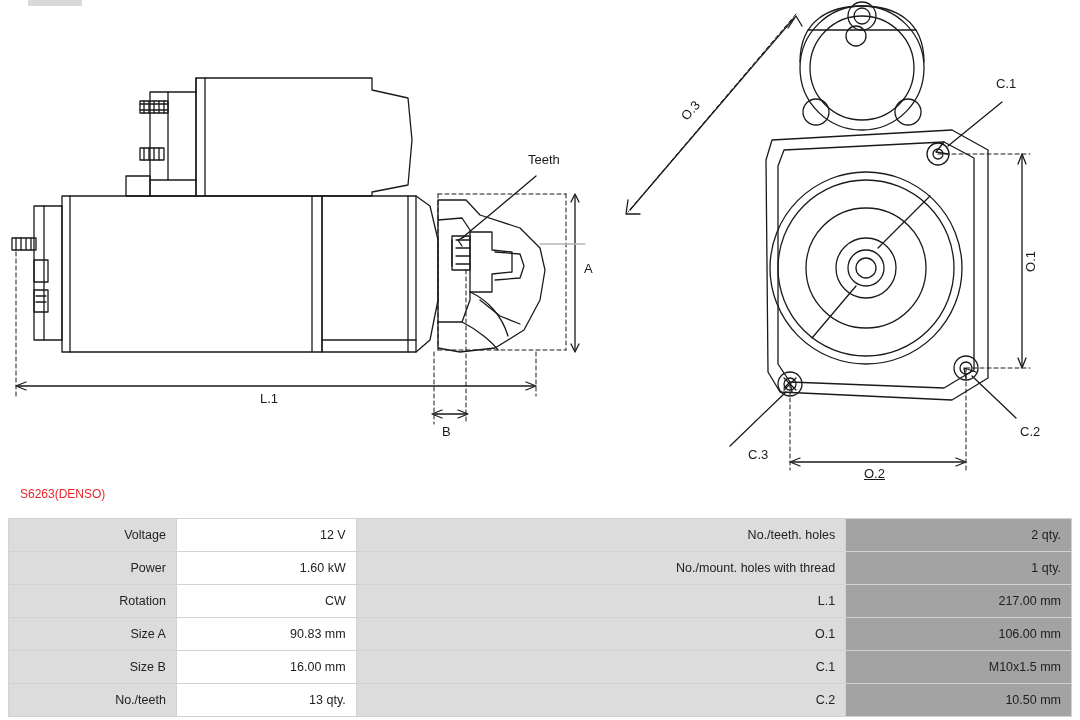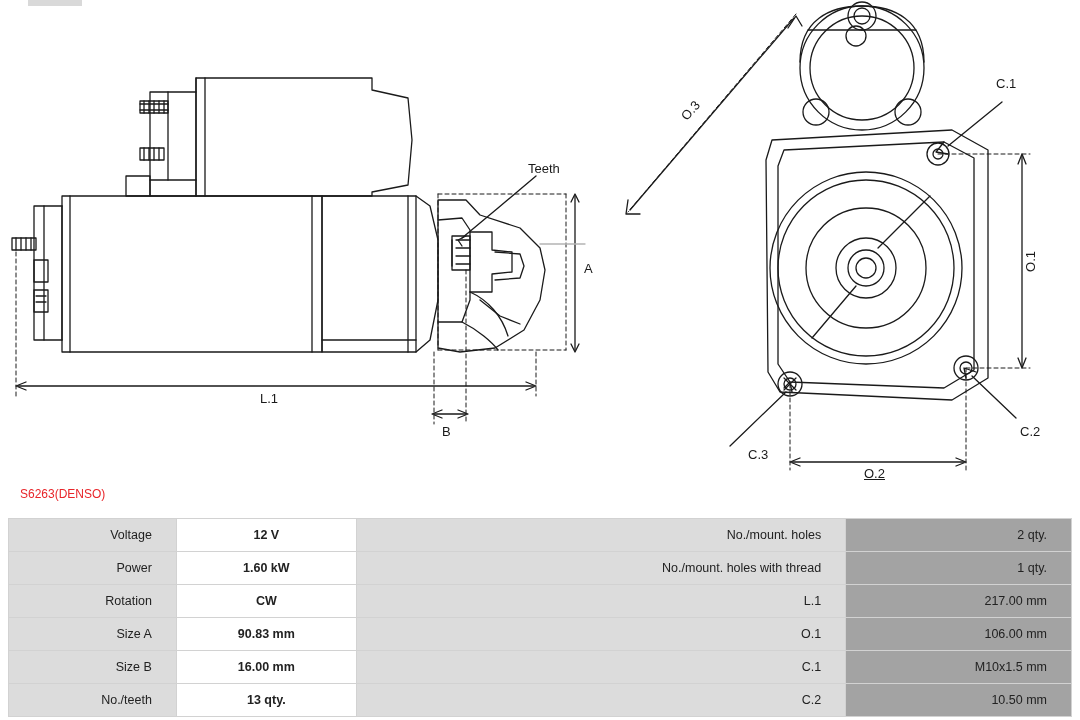--- a/index.html
+++ b/index.html
@@ -44,33 +44,32 @@
     position: absolute;
     left: 8px; top: 518px;
     width: 1064px;
     border-collapse: collapse;
     font-size: 12.5px;
     color: #222;
   }
   #spec-table td {
     border: 1px solid #d2d2d2;
     height: 33px;
-    padding: 0 24px;
+    padding: 0 10px;
     vertical-align: middle;
   }
   #spec-table td.k {
     background: #dcdcdc;
     text-align: right;
     width: 168px;
   }
   #spec-table td.v {
     background: #ffffff;
-    text-align: center;
+    text-align: right;
     width: 180px;
-    font-weight: bold;
   }
   #spec-table td.k2 {
     background: #dcdcdc;
     text-align: right;
     width: 490px;
   }
   #spec-table td.v2 {
     background: #a3a3a3;
     text-align: right;
     width: 226px;
@@ -254,41 +253,41 @@
         </g>
 
         <g>
           <path d="M730 446 L786 392"></path>
           <path d="M784 388 L790 382 L792 392"></path>
         </g>
 
       </g>
     </svg>
 
-    <div class="lbl" style="left:528px; top:161px;">Teeth</div>
+    <div class="lbl" style="left:528px; top:152px;">Teeth</div>
     <div class="lbl" style="left:584px; top:261px;">A</div>
     <div class="lbl" style="left:260px; top:391px;">L.1</div>
     <div class="lbl" style="left:442px; top:424px;">B</div>
 
     <div class="lbl rot" style="left:1020px; top:254px; transform:rotate(-90deg);">O.1</div>
     <div class="lbl" style="left:864px; top:466px;text-decoration:underline;">O.2</div>
     <div class="lbl rot" style="left:680px; top:103px; transform:rotate(-48deg);">O.3</div>
     <div class="lbl" style="left:996px; top:76px;">C.1</div>
     <div class="lbl" style="left:1020px; top:424px;">C.2</div>
     <div class="lbl" style="left:748px; top:447px;">C.3</div>
   </div>
 
   <div id="part-title">S6263(DENSO)</div>
 
   <table id="spec-table">
     <tbody>
       <tr>
         <td class="k">Voltage</td>
         <td class="v">12 V</td>
-        <td class="k2">No./mount. holes</td>
+        <td class="k2">No./teeth. holes</td>
         <td class="v2">2 qty.</td>
       </tr>
       <tr>
         <td class="k">Power</td>
         <td class="v">1.60 kW</td>
         <td class="k2">No./mount. holes with thread</td>
         <td class="v2">1 qty.</td>
       </tr>
       <tr>
         <td class="k">Rotation</td>

